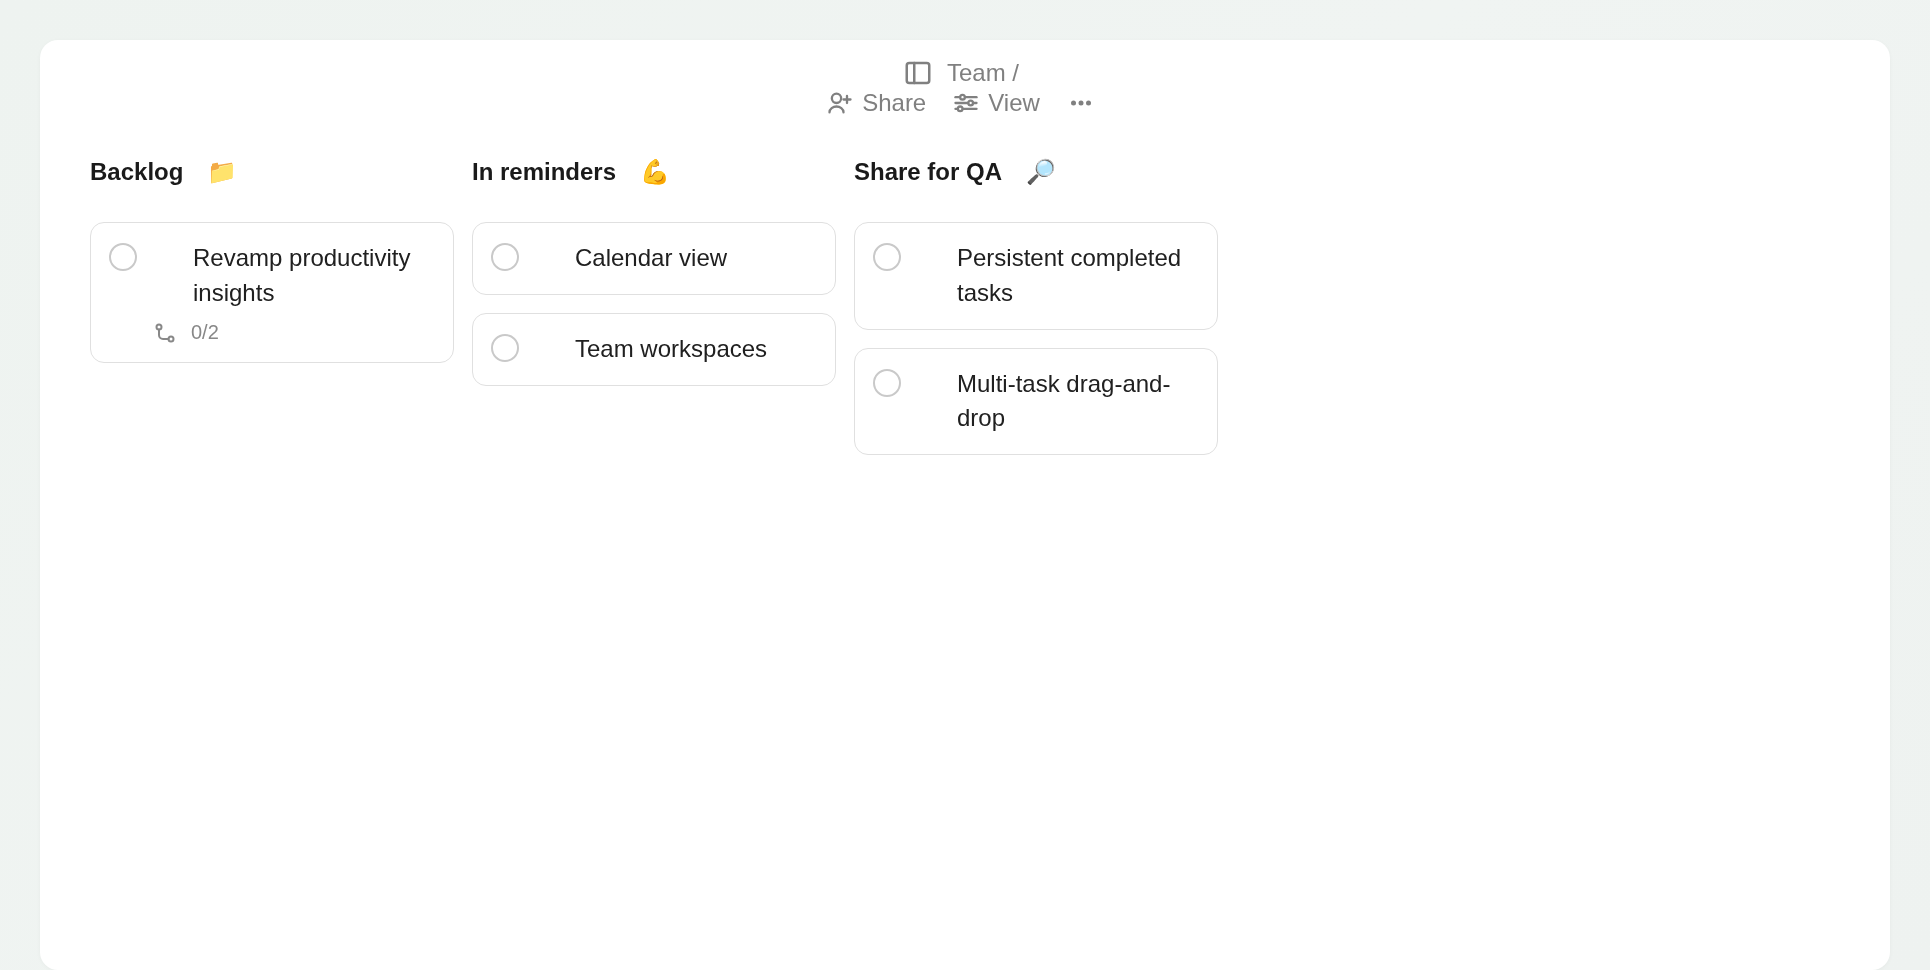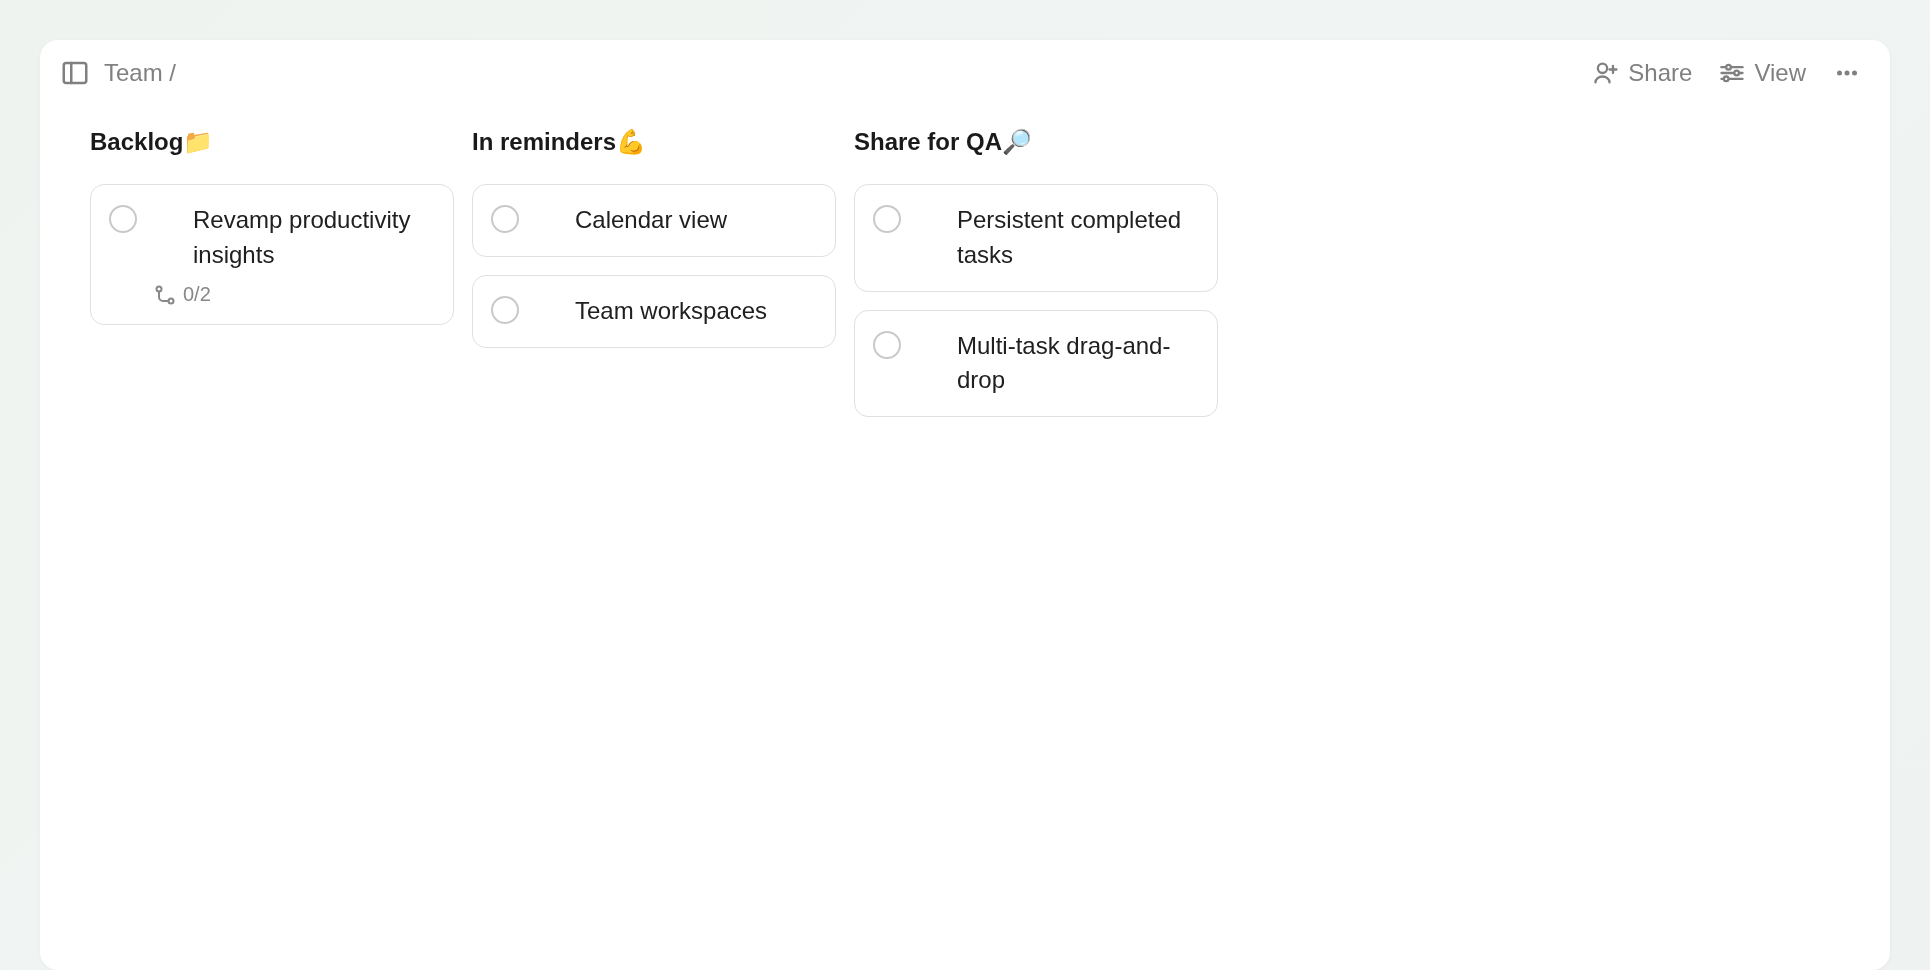--- a/index.html
+++ b/index.html
@@ -19,20 +19,21 @@
     height: 100%;
     box-shadow: 0 1px 4px rgba(0,0,0,0.04);
     display: flex;
     flex-direction: column;
   }
   .topbar {
     display: flex;
     align-items: center;
     justify-content: space-between;
     padding: 18px 28px 10px 20px;
+    flex-direction: column;
   }
   .topbar-left {
     display: flex;
     align-items: center;
     gap: 14px;
   }
   .icon-btn {
     display: inline-flex;
     align-items: center;
     justify-content: center;
@@ -75,24 +76,24 @@
     gap: 18px;
   }
   .column {
     width: 364px;
     flex-shrink: 0;
   }
   .col-header {
     font-size: 24px;
     font-weight: 700;
     color: #1a1a1a;
-    margin-bottom: 28px;
-    display: flex;
-    align-items: center;
-    gap: 0;
+    margin-bottom: 36px;
+    display: flex;
+    align-items: center;
+    gap: 24px;
   }
   .col-emoji { font-weight: 400; }
   .card {
     border: 1px solid #e0e0e0;
     border-radius: 14px;
     padding: 18px 20px 18px 18px;
     margin-bottom: 18px;
     background: #fff;
     display: flex;
     align-items: flex-start;
@@ -111,21 +112,21 @@
   .card-body { flex: 1; }
   .card-title {
     font-size: 24px;
     color: #202020;
     line-height: 1.45;
     margin-left: 40px;
   }
   .card-meta {
     display: flex;
     align-items: center;
-    gap: 8px;
+    gap: 16px;
     margin-top: 10px;
     color: #888;
     font-size: 20px;
   }
   svg { display: block; }
 </style>
 </head>
 <body>
 
 <div class="page-wrap">

